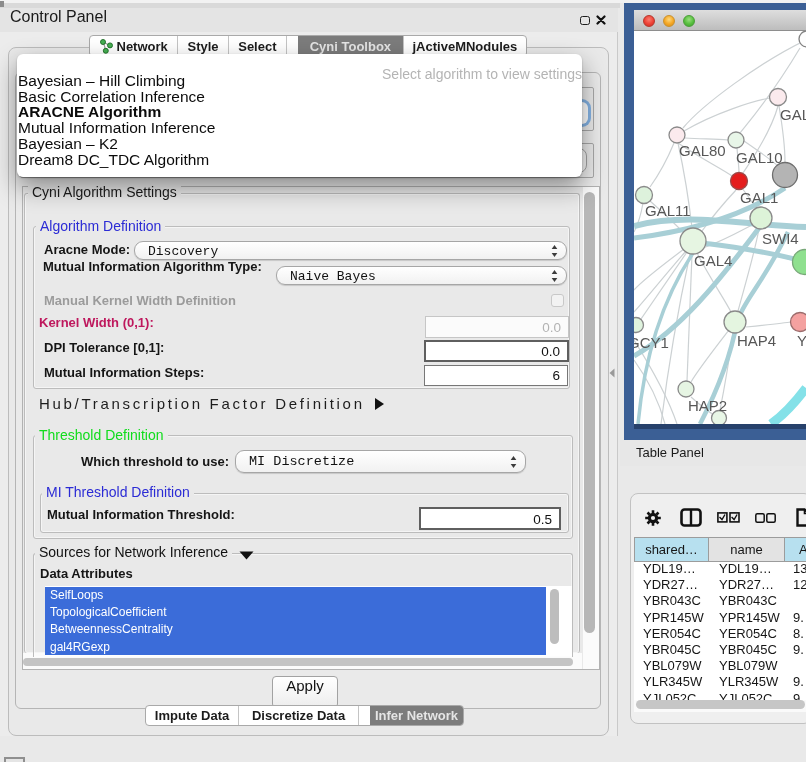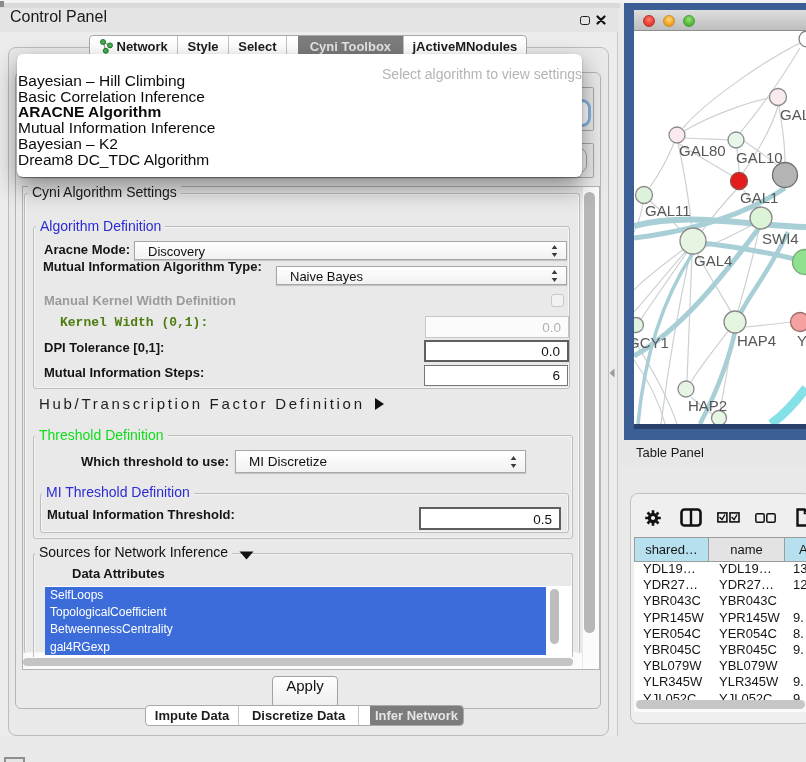--- a/index.html
+++ b/index.html
@@ -3,23 +3,23 @@
 <meta charset="utf-8">
 <style>
   * { margin:0; padding:0; box-sizing:border-box; }
   html,body { width:806px; height:762px; overflow:hidden; }
   body { background:#e9e9e9; font-family:"Liberation Sans", sans-serif; position:relative; }
   .abs { position:absolute; }
   .bold { font-weight:bold; }
   .lab { position:absolute; font-size:13px; font-weight:bold; color:#151515; white-space:nowrap; }
   .grouplab { position:absolute; background:#e9e9e9; padding:0 4px; font-size:14px; line-height:14px; white-space:nowrap; }
   .gbox { position:absolute; border:1px solid #bcbcbc; border-radius:3px; box-shadow:inset 0 0 0 1px rgba(255,255,255,.55); }
-  .combo { position:absolute; border:1px solid #a6a6a6; border-radius:0;
+  .combo { position:absolute; border:1px solid #a6a6a6; border-radius:9px;
            background:linear-gradient(#ffffff,#f1f1f1); box-shadow:0 1px 1px rgba(0,0,0,.15);
-           font-size:13px; color:#111; }
+           font-size:13px; color:#111;font-family:Liberation Mono, monospace; }
   .combo .ct { position:absolute; left:13px; top:2px; white-space:nowrap; }
   .combo .arr { position:absolute; right:7px; top:1px; }
   .tfield { position:absolute; background:#fff; font-size:13.5px; color:#111; text-align:right; }
   .seg { position:absolute; display:flex; background:#fff; border:1px solid #a9a9a9; border-radius:4px; overflow:hidden; font-size:13px; font-weight:bold; color:#1c1c1c; }
   .seg .s { display:flex; align-items:center; justify-content:center; border-right:1px solid #c4c4c4; }
   .seg .s:last-child { border-right:none; }
   .seg .sel { background:#7c7c7c; color:#e5e5e5;margin-left:11px; }
 </style>
 </head>
 <body>
@@ -89,21 +89,21 @@
     <span class="ct">Naive Bayes</span>
     <span class="arr"><svg width="9" height="16" viewBox="0 0 9 16">
           <path d="M4.5 2 L7.3 6 H1.7 Z" fill="#3c3c3c"></path>
           <path d="M4.5 14 L1.7 10 H7.3 Z" fill="#3c3c3c"></path>
         </svg></span>
   </div>
 
   <div class="lab" style="left:44px;top:285px;color:#9b9b9b;">Manual Kernel Width Definition</div>
   <div class="abs" style="left:551px;top:286px;width:13px;height:13px;border:1px solid #c8c8c8;border-radius:3px;background:#f2f2f2;"></div>
 
-  <div class="lab" style="left:60px;top:307px;color:#4d7c0f;font-family:Liberation Mono, monospace;">Kernel Width (0,1):</div>
+  <div class="lab" style="left:39px;top:307px;color:#be185d;">Kernel Width (0,1):</div>
   <div class="tfield" style="left:425px;top:308px;width:144px;height:22px;border:1px solid #c6c6c6;background:#fbfbfb;color:#b3b3b3;padding:3px 7px 0 0;">0.0</div>
 
   <div class="lab" style="left:44px;top:332px;">DPI Tolerance [0,1]:</div>
   <div class="tfield" style="left:424px;top:332px;width:145px;height:22px;border:2px solid #5f5f5f;padding:2px 7px 0 0;">0.0</div>
 
   <div class="lab" style="left:44px;top:357px;">Mutual Information Steps:</div>
   <div class="tfield" style="left:424px;top:357px;width:144px;height:21px;border:1.5px solid #777;padding:2px 7px 0 0;">6</div>
 
   <div class="abs" style="left:39px;top:387px;font-size:15px;letter-spacing:2.7px;color:#1d1d1d;white-space:nowrap;">Hub/Transcription Factor Definition</div>
   <svg class="abs" style="left:372px;top:388px;" width="14" height="16" viewBox="0 0 14 16">
@@ -127,21 +127,21 @@
 
   <div class="lab" style="left:47px;top:499px;">Mutual Information Threshold:</div>
   <div class="tfield" style="left:419px;top:499px;width:142px;height:23px;border:2px solid #5f5f5f;padding:3px 7px 0 0;">0.5</div>
 
   <div class="gbox" style="left:33px;top:545px;width:540px;height:104px;border-bottom:none;border-bottom-left-radius:0;border-bottom-right-radius:0;"></div>
   <div class="grouplab" style="left:35px;top:537px;color:#111;">Sources for Network Inference</div>
   <svg class="abs" style="left:239px;top:543px;" width="15" height="9" viewBox="0 0 15 9">
       <path d="M0.5 0.5 L14.5 0.5 L7.5 8.5 Z" fill="#111"></path>
     </svg>
 
-  <div class="lab" style="left:40px;top:558px;margin-left:32px;">Data Attributes</div>
+  <div class="lab" style="left:40px;top:558px;">Data Attributes</div>
 
   <div class="abs" style="left:45px;top:578px;width:527px;height:70px;background:#fff;"></div>
   <div class="abs" style="left:45px;top:579px;width:501px;height:68px;background:#3b6cd9;color:#fff;font-size:12px;line-height:17.2px;padding-left:5px;overflow:hidden;">SelfLoops<br>TopologicalCoefficient<br>BetweennessCentrality<br>gal4RGexp</div>
   <div class="abs" style="left:550px;top:581px;width:9px;height:55px;background:#bdbdbd;border-radius:5px;"></div>
 
   <div class="abs" style="left:272px;top:668px;width:66px;height:32px;background:linear-gradient(#ffffff,#ededed);border:1px solid #a2a2a2;border-radius:4px;font-size:15px;text-align:center;line-height:17px;color:#111;">Apply</div>
 
   <div class="seg" style="left:145px;top:697px;width:319px;height:21px;">
     <div class="s" style="width:97px;">Impute Data</div>
     <div class="s" style="width:125px;">Discretize Data</div>

